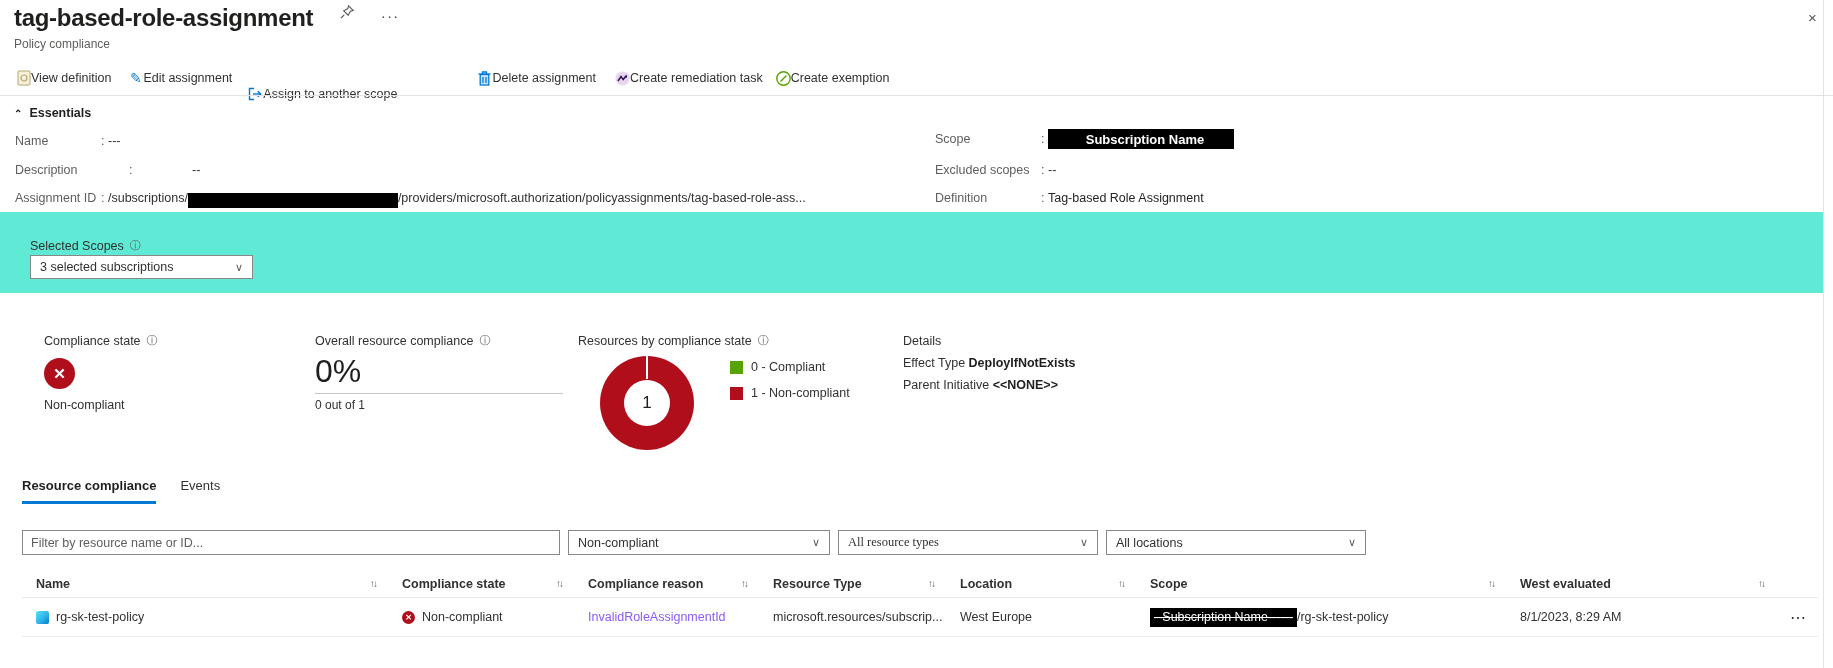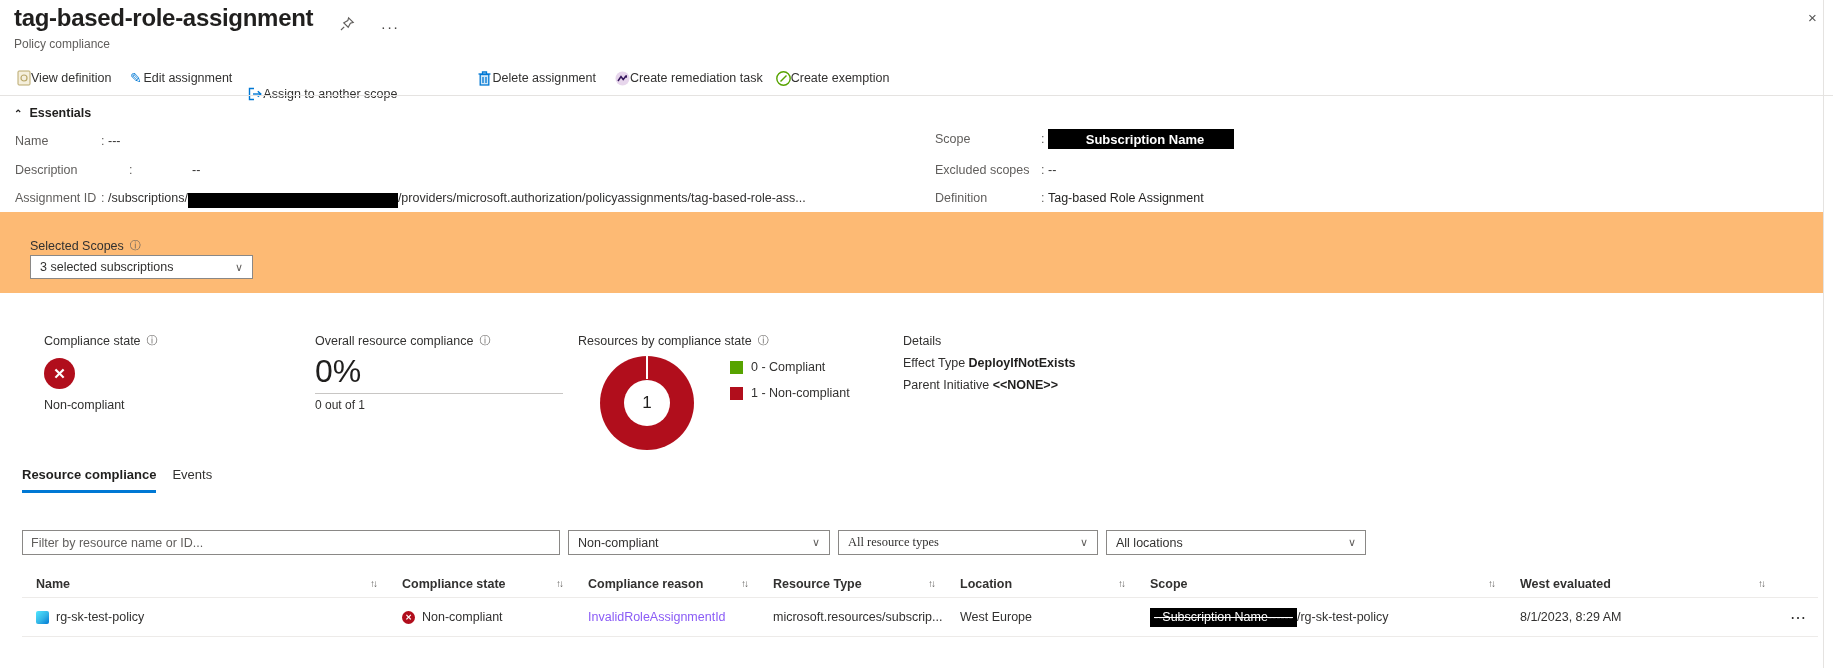--- a/index.html
+++ b/index.html
@@ -2,21 +2,21 @@
 <html><head>
 <meta charset="utf-8">
 <style>
   * { margin:0; padding:0; box-sizing:border-box; }
   html,body { width:1833px; height:668px; overflow:hidden; background:#fff;
     font-family:"Liberation Sans", sans-serif; color:#323130; }
   .page { position:relative; width:1833px; height:668px; background:#fff; }
   .right-edge { position:absolute; left:1823px; top:0; width:1px; height:668px; background:#e5e3e1; }
 
   
-  .hdr { position:absolute; left:14px; top:4px; display:flex; align-items:flex-end; gap:26px; }
+  .hdr { position:absolute; left:14px; top:4px; display:flex; align-items:flex-start; gap:26px; }
   .title { font-size:24px; font-weight:bold; color:#201f1e; letter-spacing:-0.3px; }
   .hdr-icon { color:#605e5c; cursor:pointer; display:inline-flex; }
   .dots { font-size:15px; color:#484644; letter-spacing:2px; }
   .subtitle { position:absolute; left:14px; top:37px; font-size:12px; color:#605e5c; }
   .close-x { position:absolute; left:1808px; top:9px; font-size:15px; color:#555; cursor:pointer; }
 
   
   .toolbar { position:absolute; left:16px; top:66px; height:24px; display:flex; align-items:center; }
   .tb-item { display:flex; align-items:center; font-size:12.5px; color:#323130; cursor:pointer; }
   .tb-item .ico { display:inline-flex; align-items:center; justify-content:center; width:15px; height:15px; }
@@ -39,21 +39,21 @@
   .ess-val { color:#323130; }
   .ess-left .ess-label { width:86px; }
   .ess-right .ess-label { width:106px; }
   .redact { background:#000; color:#fff; font-weight:bold; display:inline-flex;
     align-items:center; justify-content:center; }
   .redact-scope { width:186px; height:20px; font-size:13px; margin-top:-3px;padding-left:8px; }
   .redact-id { width:210px; height:15px; vertical-align:middle; margin:0 0 -3px 0; display:inline-block; }
   .def-link { color:#252423; }
 
   
-  .band { position:absolute; left:0; top:212px; width:1823px; height:81px; background:#fdba74; }
+  .band { position:absolute; left:0; top:212px; width:1823px; height:81px; background:#5eead4; }
   .scopes-label { position:absolute; left:30px; top:26px; font-size:12.5px; color:#323130;
     display:flex; gap:6px; align-items:center; }
   .info-ico { color:#605e5c; font-size:11px; }
   .scopes-dd { position:absolute; left:30px; top:43px; width:223px; height:24px; background:#fff;
     border:1px solid #8a8886; display:flex; align-items:center; justify-content:space-between;
     padding:0 9px; font-size:12.5px; color:#323130; cursor:pointer; }
   .chev { color:#605e5c; font-size:11px; }
 
   
   .card-label { font-size:12.5px; color:#323130; display:flex; gap:6px; align-items:center; }
@@ -75,21 +75,21 @@
   .legend { margin-left:36px; margin-top:4px; display:flex; flex-direction:column; gap:12px; }
   .leg-item { display:flex; align-items:center; gap:8px; font-size:12.5px; color:#323130; }
   .sw { width:13px; height:13px; }
   .sw-green { background:#57a300; }
   .sw-red { background:#b10e1c; }
   .card4 { position:absolute; left:903px; top:334px; font-size:12.5px; }
   .det-row { margin-top:8px; color:#323130; }
   .det-row b { color:#201f1e; }
 
   
-  .tabs { position:absolute; left:22px; top:467px; display:flex; gap:16px; }
+  .tabs { position:absolute; left:22px; top:478px; display:flex; gap:24px; }
   .tab { font-size:13px; padding-bottom:8px; cursor:pointer; color:#323130; }
   .tab.active { font-weight:bold; color:#201f1e; border-bottom:3px solid #0078d4; }
 
   
   .filters { position:absolute; left:22px; top:530px; display:flex; }
   .f-input { width:538px; height:25px; border:1px solid #8a8886; font-size:12.5px; padding:0 8px;
     color:#323130; font-family:"Liberation Sans", sans-serif; }
   .f-input::placeholder { color:#605e5c; }
   .dd { height:25px; background:#fff; border:1px solid #8a8886; display:flex; align-items:center;
     justify-content:space-between; padding:0 9px; font-size:12.5px; color:#323130; cursor:pointer; }

